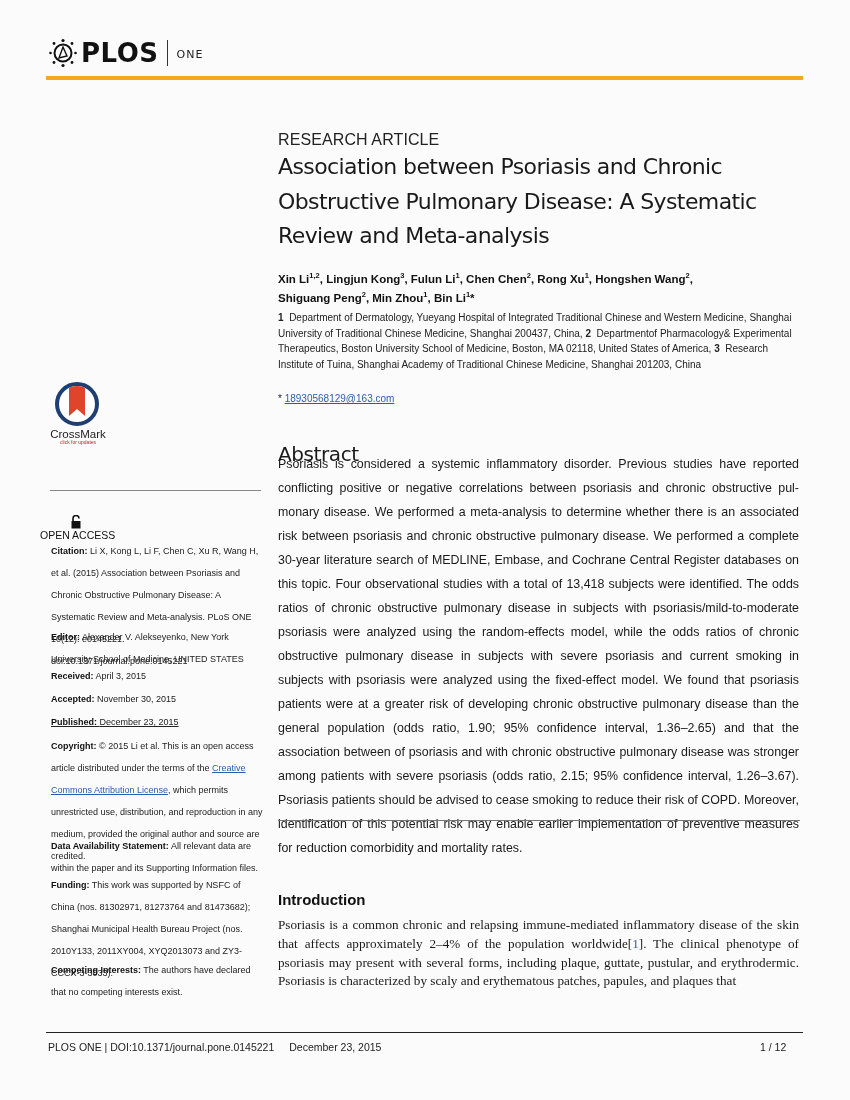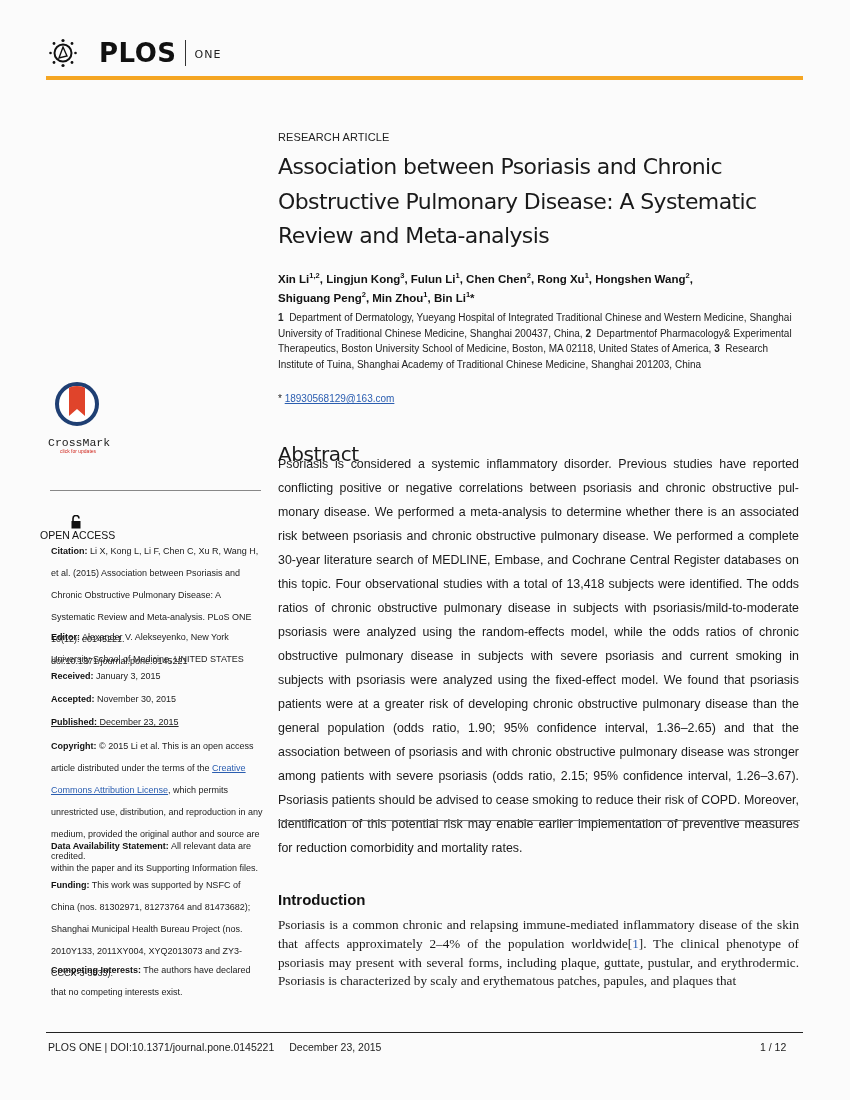--- a/index.html
+++ b/index.html
@@ -5,47 +5,47 @@
   html, body { margin: 0; padding: 0; }
   body {
     width: 850px; height: 1100px; background: #fbfbfb; position: relative;
     overflow: hidden; color: #111;
     font-family: "Liberation Sans", sans-serif;
   }
   .abs { position: absolute; }
   
   #logo-wrap { left: 48px; top: 36px; height: 34px; display: flex; align-items: center; }
   #plos-icon { width: 30px; height: 30px; }
-  #plos-word { font-family: "DejaVu Sans", sans-serif; font-weight: bold; font-size: 26px; letter-spacing: 0.5px; margin-left: 21px; color: #111; }
+  #plos-word { font-family: "DejaVu Sans", sans-serif; font-weight: bold; font-size: 26px; letter-spacing: 0.5px; margin-left: 3px; color: #111; }
   #logo-sep { width: 1px; height: 26px; background: #333; margin: 0 9px 0 8px; }
   #one-word { font-family: "DejaVu Sans", sans-serif; font-size: 11px; letter-spacing: 1px; color: #222; margin-top: 2px; }
   #orange-bar { left: 46px; top: 76px; width: 757px; height: 4px; background: #f5a623; }
 
   
   .right { left: 278px; width: 520px; }
-  #article-type { top: 131px; font-size: 11px; letter-spacing: 0.1px; color: #222; }
+  #article-type { top: 131px; font-size: 16px; letter-spacing: 0.1px; color: #222; }
   #title { top: 150px; font-family: "DejaVu Sans", sans-serif; font-size: 22px; line-height: 34.5px; color: #1a1a1a; font-weight: normal; letter-spacing: -0.6px; margin: 0; }
   #authors { top: 268px; font-size: 11.5px; line-height: 16px; font-weight: bold; color: #111; }
   #authors sup { font-size: 7.5px; font-weight: bold; }
   #affiliations { top: 310px; font-size: 10px; line-height: 15.5px; color: #222; }
   #affiliations b { font-weight: bold; }
   #corresp { top: 393px; font-size: 10px; color: #222; }
   #corresp a { color: #2a5db0; text-decoration: underline; }
   #abstract-heading { top: 442px; font-family: "DejaVu Sans", sans-serif; font-size: 20px; color: #1a1a1a; letter-spacing: -0.4px; }
   #abstract-body { top: 452px; font-size: 12.4px; line-height: 24px; color: #1a1a1a; text-align: justify; width: 521px; }
   #abstract-rule { left: 278px; top: 820px; width: 522px; height: 1px; background: #777; }
   #intro-heading { top: 891px; font-size: 15px; font-weight: bold; color: #111; }
   #intro-body { top: 916px; font-family: "Liberation Serif", serif; font-size: 13.2px; line-height: 18.8px; color: #1a1a1a; text-align: justify; width: 521px; }
   #intro-body .ref { color: #2a5db0; }
 
   
   #crossmark { left: 48px; top: 382px; width: 60px; }
   #crossmark-ring { width: 44px; height: 44px; border-radius: 50%; border: 4px solid #1f3f73; box-sizing: border-box; margin-left: 7px; position: relative; background: #fff; overflow: hidden; }
   #crossmark-ribbon { position: absolute; left: 10px; top: -2px; width: 16px; height: 32px; background: #e0442b; clip-path: polygon(0 0,100% 0,100% 100%,50% 78%,0 100%); }
-  #crossmark-label { font-family: Liberation Mono, monospace; font-size: 11.5px; color: #222; text-align: center; margin-top: 10px; }
+  #crossmark-label { font-family: Liberation Sans, sans-serif; font-size: 11.5px; color: #222; text-align: center; margin-top: 2px; }
   #crossmark-sub { font-size: 5px; color: #d0261d; text-align: center; margin-top: -1px; }
   #left-rule { left: 50px; top: 490px; width: 211px; height: 1px; background: #888; }
   #open-access { left: 40px; top: 515px; display: flex; align-items: center; font-size: 10.5px; color: #111; flex-direction: column; }
   #lock-icon { width: 10px; height: 14px; margin-right: 3px; }
   .left { left: 51px; width: 212px; font-size: 9px; line-height: 22px; color: #222; }
   .left b { font-weight: bold; color: #111; }
   .left a { color: #2a5db0; text-decoration: underline; }
   #citation { top: 540px; }
   #editor { top: 626px; }
   #received { top: 665px; }
@@ -113,21 +113,21 @@
 <div class="abs" id="open-access">
   <svg id="lock-icon" viewBox="0 0 10 14">
     <path d="M2 6 V3.5 A3 3 0 0 1 8 3.5" fill="none" stroke="#111" stroke-width="1.6"></path>
     <rect x="0.5" y="6" width="9" height="7.5" fill="#111"></rect>
   </svg>
   <span>OPEN ACCESS</span>
 </div>
 
 <div class="abs left" id="citation"><b>Citation:</b> <span>Li X, Kong L, Li F, Chen C, Xu R, Wang H, et al. (2015) Association between Psoriasis and Chronic Obstructive Pulmonary Disease: A Systematic Review and Meta-analysis. PLoS ONE 10(12): e0145221. doi:10.1371/journal.pone.0145221</span></div>
 <div class="abs left" id="editor"><b>Editor:</b> <span>Alexander V. Alekseyenko, New York University School of Medicine, UNITED STATES</span></div>
-<div class="abs left" id="received"><b>Received:</b> <span>January 3, 2015</span></div>
+<div class="abs left" id="received"><b>Received:</b> <span>April 3, 2015</span></div>
 <div class="abs left" id="accepted"><b>Accepted:</b> <span>November 30, 2015</span></div>
 <div class="abs left" id="published"><b>Published:</b> <span>December 23, 2015</span></div>
 <div class="abs left" id="copyright"><b>Copyright:</b> <span>© 2015 Li et al. This is an open access article distributed under the terms of the </span><a>Creative Commons Attribution License</a><span>, which permits unrestricted use, distribution, and reproduction in any medium, provided the original author and source are credited.</span></div>
 <div class="abs left" id="data-avail"><b>Data Availability Statement:</b> <span>All relevant data are within the paper and its Supporting Information files.</span></div>
 <div class="abs left" id="funding"><b>Funding:</b> <span>This work was supported by NSFC of China (nos. 81302971, 81273764 and 81473682); Shanghai Municipal Health Bureau Project (nos. 2010Y133, 2011XY004, XYQ2013073 and ZY3-CCCX-3-3033).</span></div>
 <div class="abs left" id="competing"><b>Competing Interests:</b> <span>The authors have declared that no competing interests exist.</span></div>
 
 <div class="abs right" id="abstract-heading">Abstract</div>
 <div class="abs right" id="abstract-body">Psoriasis is considered a systemic inflammatory disorder. Previous studies have reported conflicting positive or negative correlations between psoriasis and chronic obstructive pul­monary disease. We performed a meta-analysis to determine whether there is an associ­ated risk between psoriasis and chronic obstructive pulmonary disease. We performed a complete 30-year literature search of MEDLINE, Embase, and Cochrane Central Register databases on this topic. Four observational studies with a total of 13,418 subjects were identified. The odds ratios of chronic obstructive pulmonary disease in subjects with psoria­sis/mild-to-moderate psoriasis were analyzed using the random-effects model, while the odds ratios of chronic obstructive pulmonary disease in subjects with severe psoriasis and current smoking in subjects with psoriasis were analyzed using the fixed-effect model. We found that psoriasis patients were at a greater risk of developing chronic obstructive pulmo­nary disease than the general population (odds ratio, 1.90; 95% confidence interval, 1.36–2.65) and that the association between of psoriasis and with chronic obstructive pulmonary disease was stronger among patients with severe psoriasis (odds ratio, 2.15; 95% confi­dence interval, 1.26–3.67). Psoriasis patients should be advised to cease smoking to reduce their risk of COPD. Moreover, identification of this potential risk may enable earlier implementation of preventive measures for reduction comorbidity and mortality rates.</div>
 <div class="abs" id="abstract-rule"></div>

